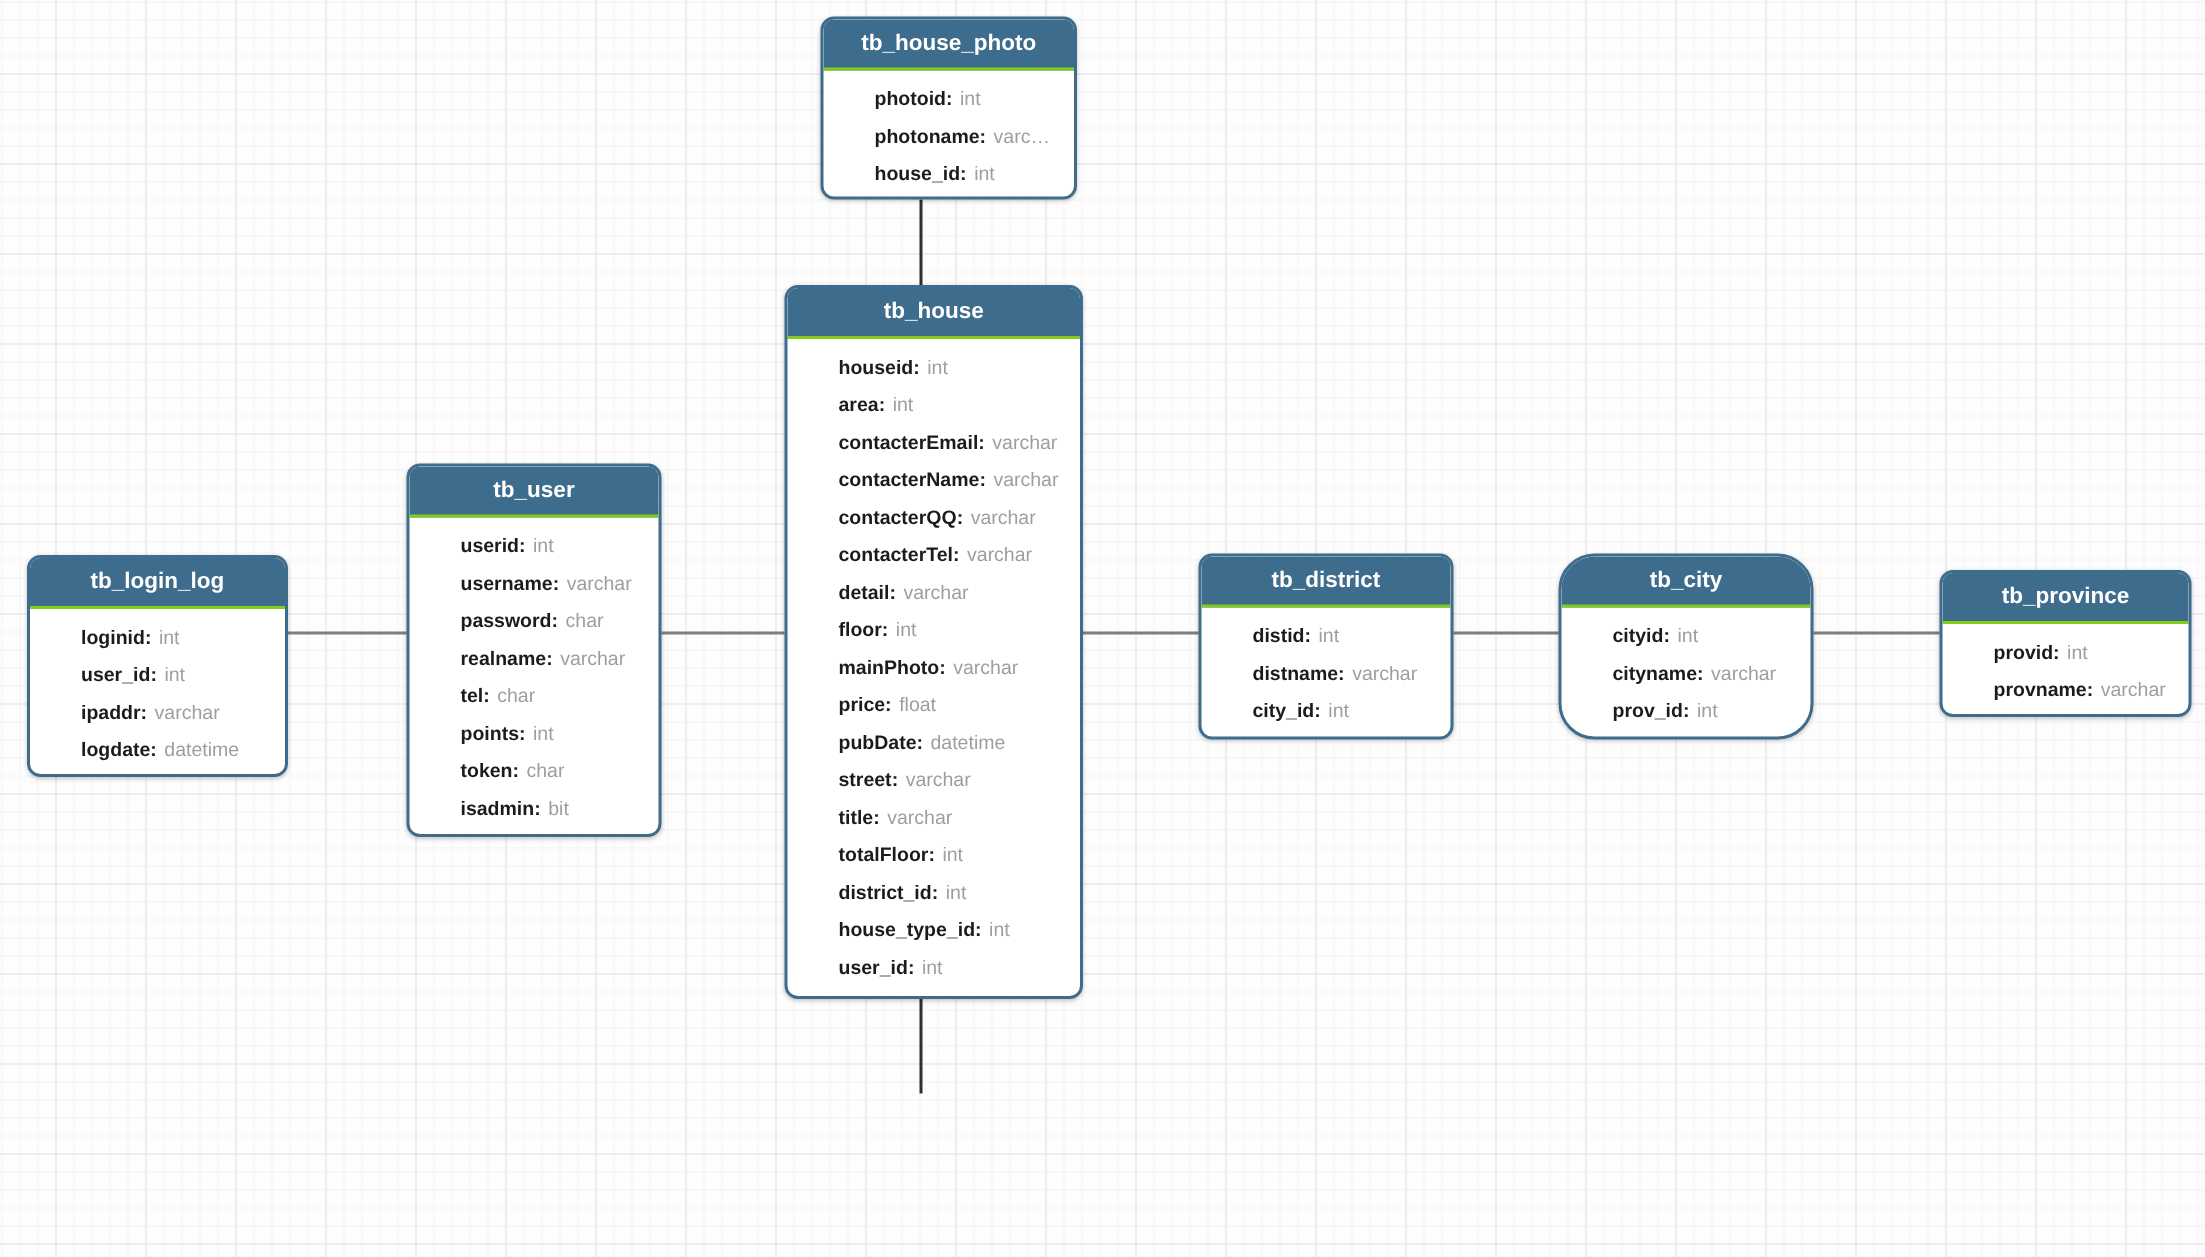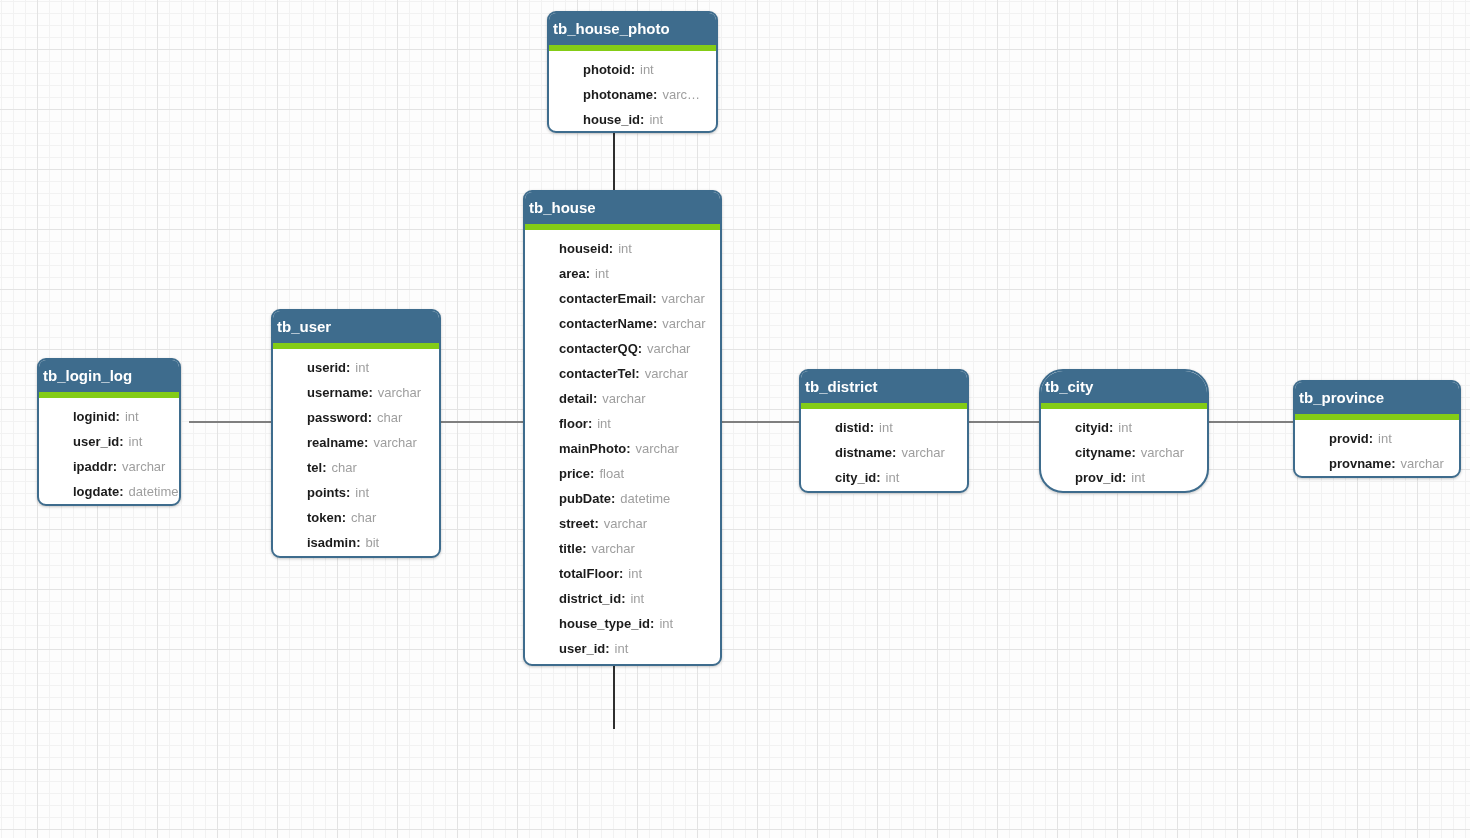--- a/index.html
+++ b/index.html
@@ -31,22 +31,23 @@
     border-radius: 9px;
     overflow: hidden;
     box-shadow: 0 1px 3px rgba(0,0,0,0.22);
   }
   .table-header {
     background: #3e6c8d;
     color: #ffffff;
     font-weight: bold;
     font-size: 15px;
     line-height: 18px;
+    text-align: center;
     padding: 7px 4px;
-    border-bottom: 6px solid #84cc16;
+    border-bottom: 2px solid #84cc16;
   }
   .table-body { padding: 6px 0 5px 0; }
   .frow {
     padding: 4px 8px 4px 34px;
     font-size: 13px;
     line-height: 17px;
     white-space: nowrap;
   }
   .fname { color: #1b1b1b; font-weight: bold; }
   .fname::after { content: ":"; }
@@ -100,21 +101,21 @@
           <div class="frow"><span class="fname">userid</span><span class="ftype">int</span></div>
           <div class="frow"><span class="fname">username</span><span class="ftype">varchar</span></div>
           <div class="frow"><span class="fname">password</span><span class="ftype">char</span></div>
           <div class="frow"><span class="fname">realname</span><span class="ftype">varchar</span></div>
           <div class="frow"><span class="fname">tel</span><span class="ftype">char</span></div>
           <div class="frow"><span class="fname">points</span><span class="ftype">int</span></div>
           <div class="frow"><span class="fname">token</span><span class="ftype">char</span></div>
           <div class="frow"><span class="fname">isadmin</span><span class="ftype">bit</span></div>
         </div>
       </div>
-      <div class="table" style="left: 18px; top: 358px; width: 144px; height: 148px; margin-left: 19px;">
+      <div class="table" style="left: 18px; top: 370px; width: 174px; height: 148px;">
         <div class="table-header">tb_login_log</div>
         <div class="table-body">
           <div class="frow"><span class="fname">loginid</span><span class="ftype">int</span></div>
           <div class="frow"><span class="fname">user_id</span><span class="ftype">int</span></div>
           <div class="frow"><span class="fname">ipaddr</span><span class="ftype">varchar</span></div>
           <div class="frow"><span class="fname">logdate</span><span class="ftype">datetime</span></div>
         </div>
       </div>
       <div class="table" style="left: 799px; top: 369px; width: 170px; height: 124px;">
         <div class="table-header">tb_district</div>

